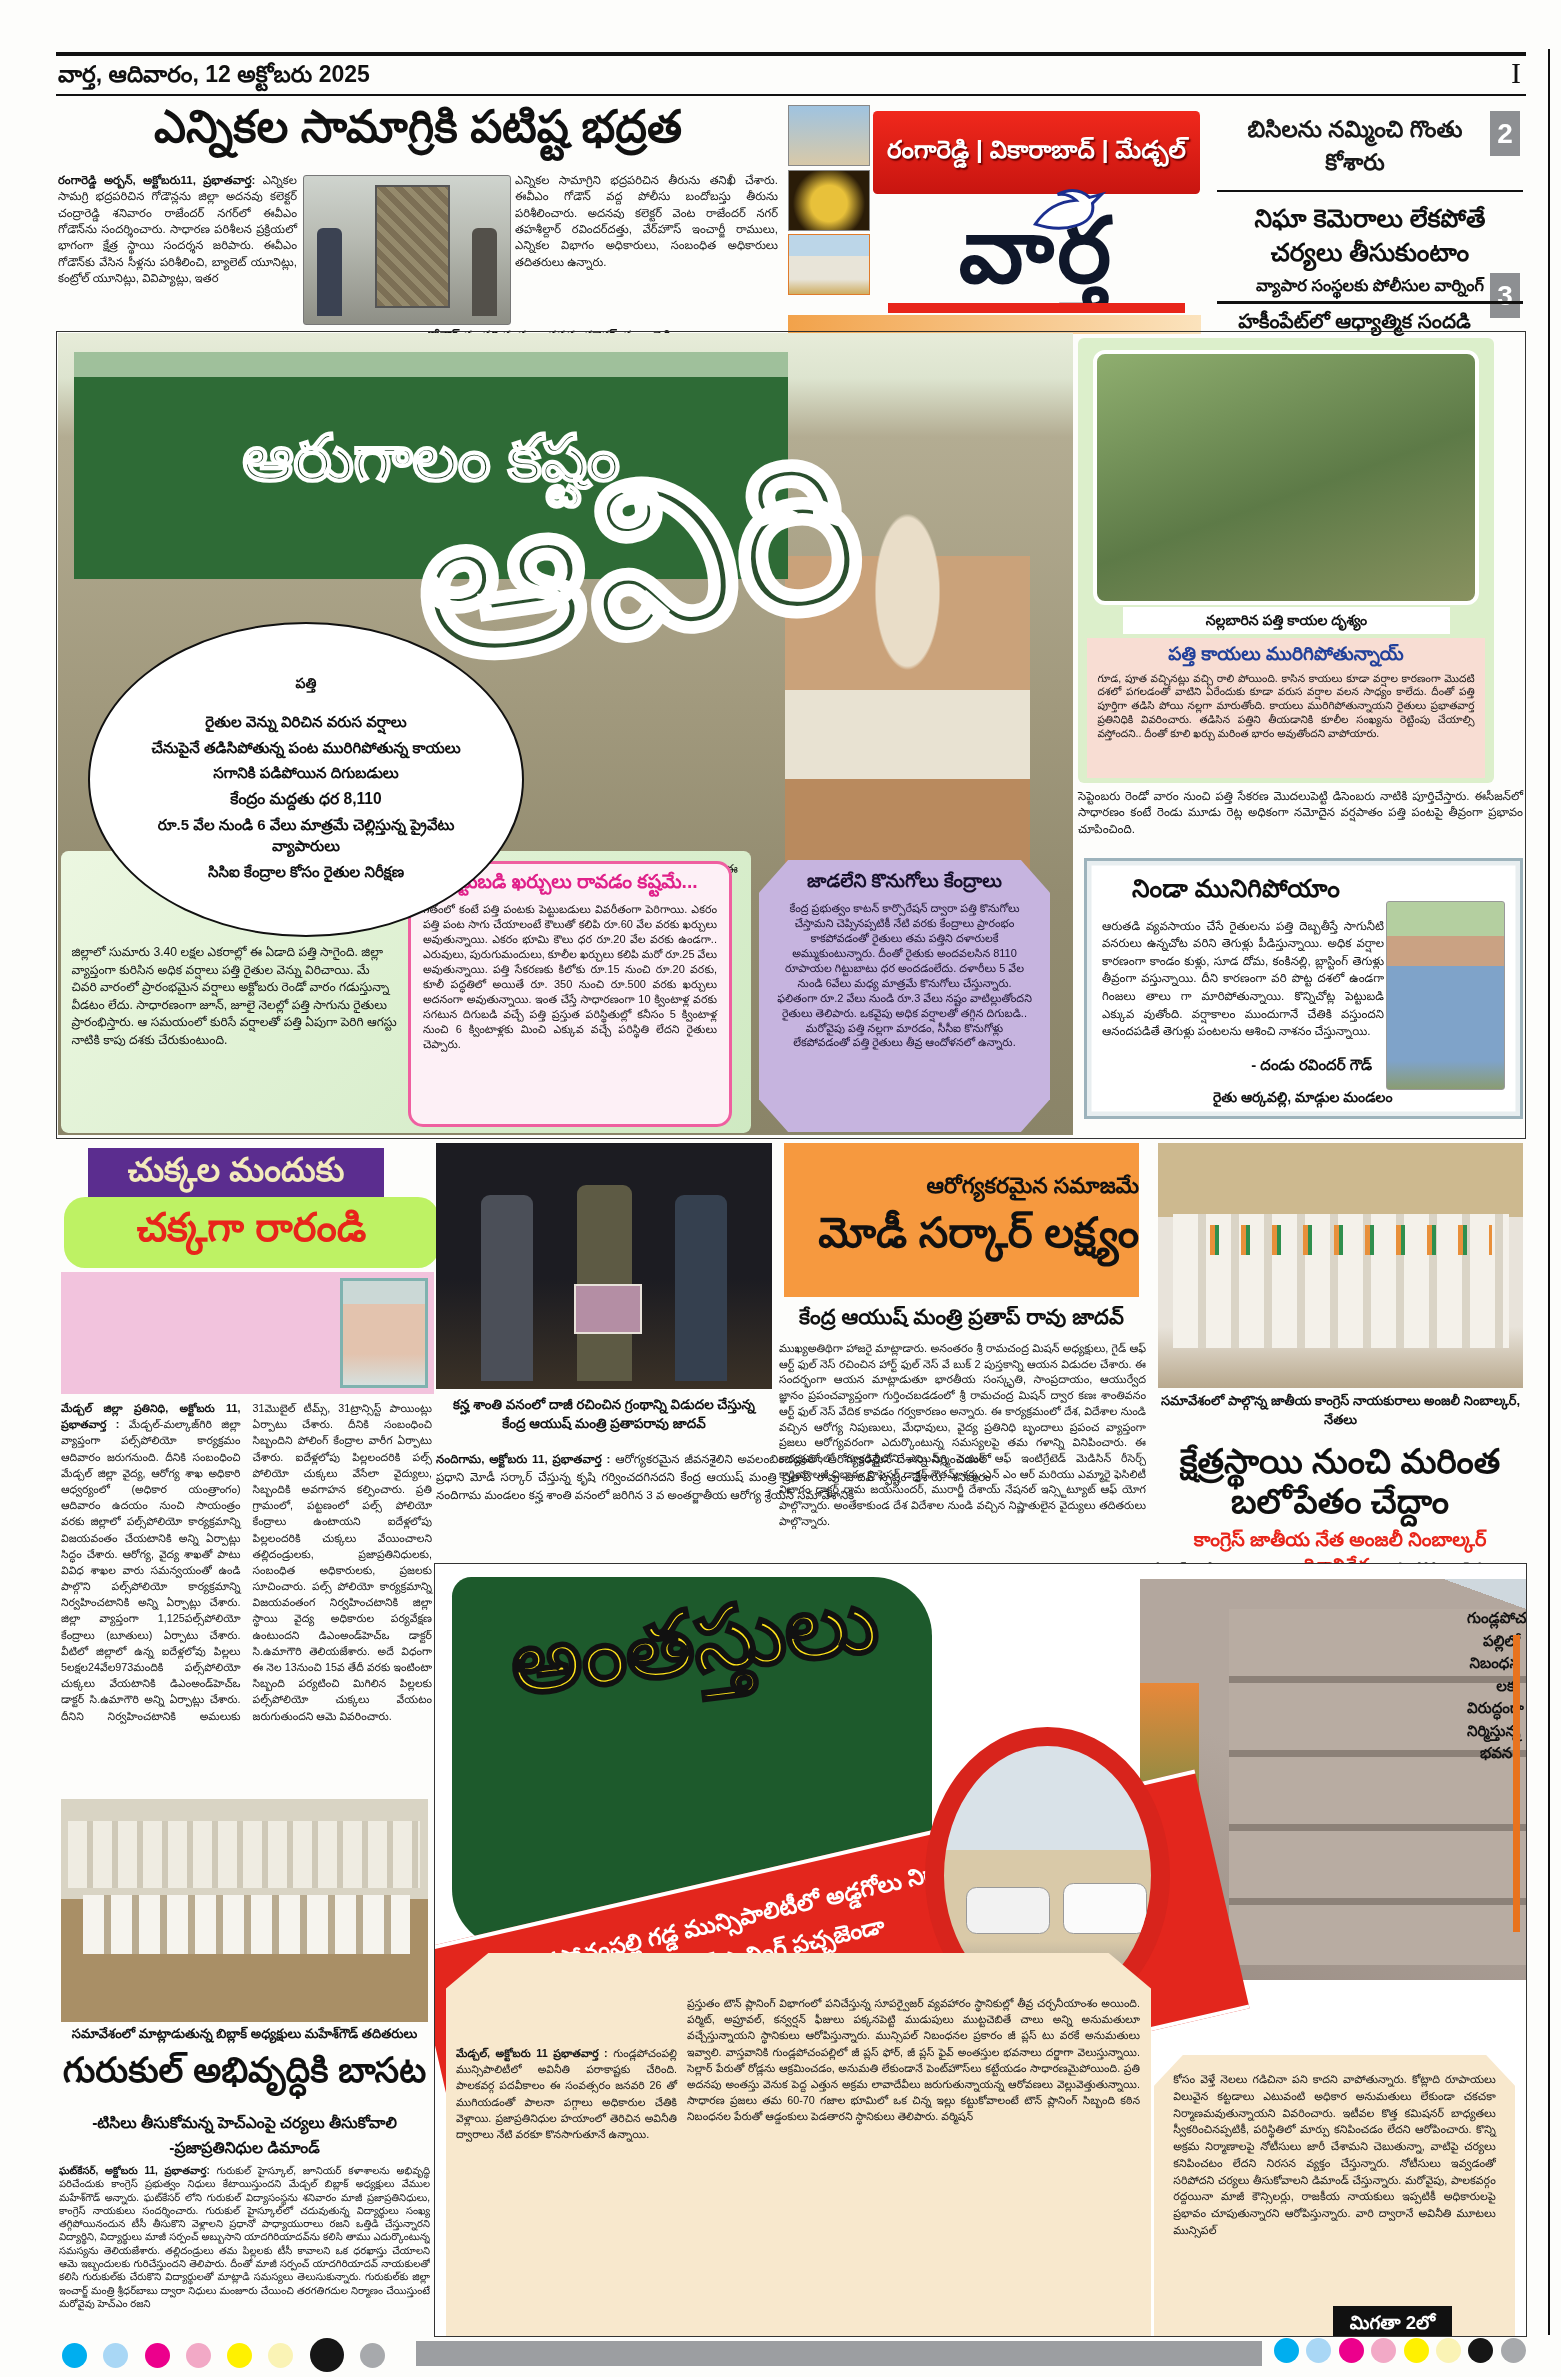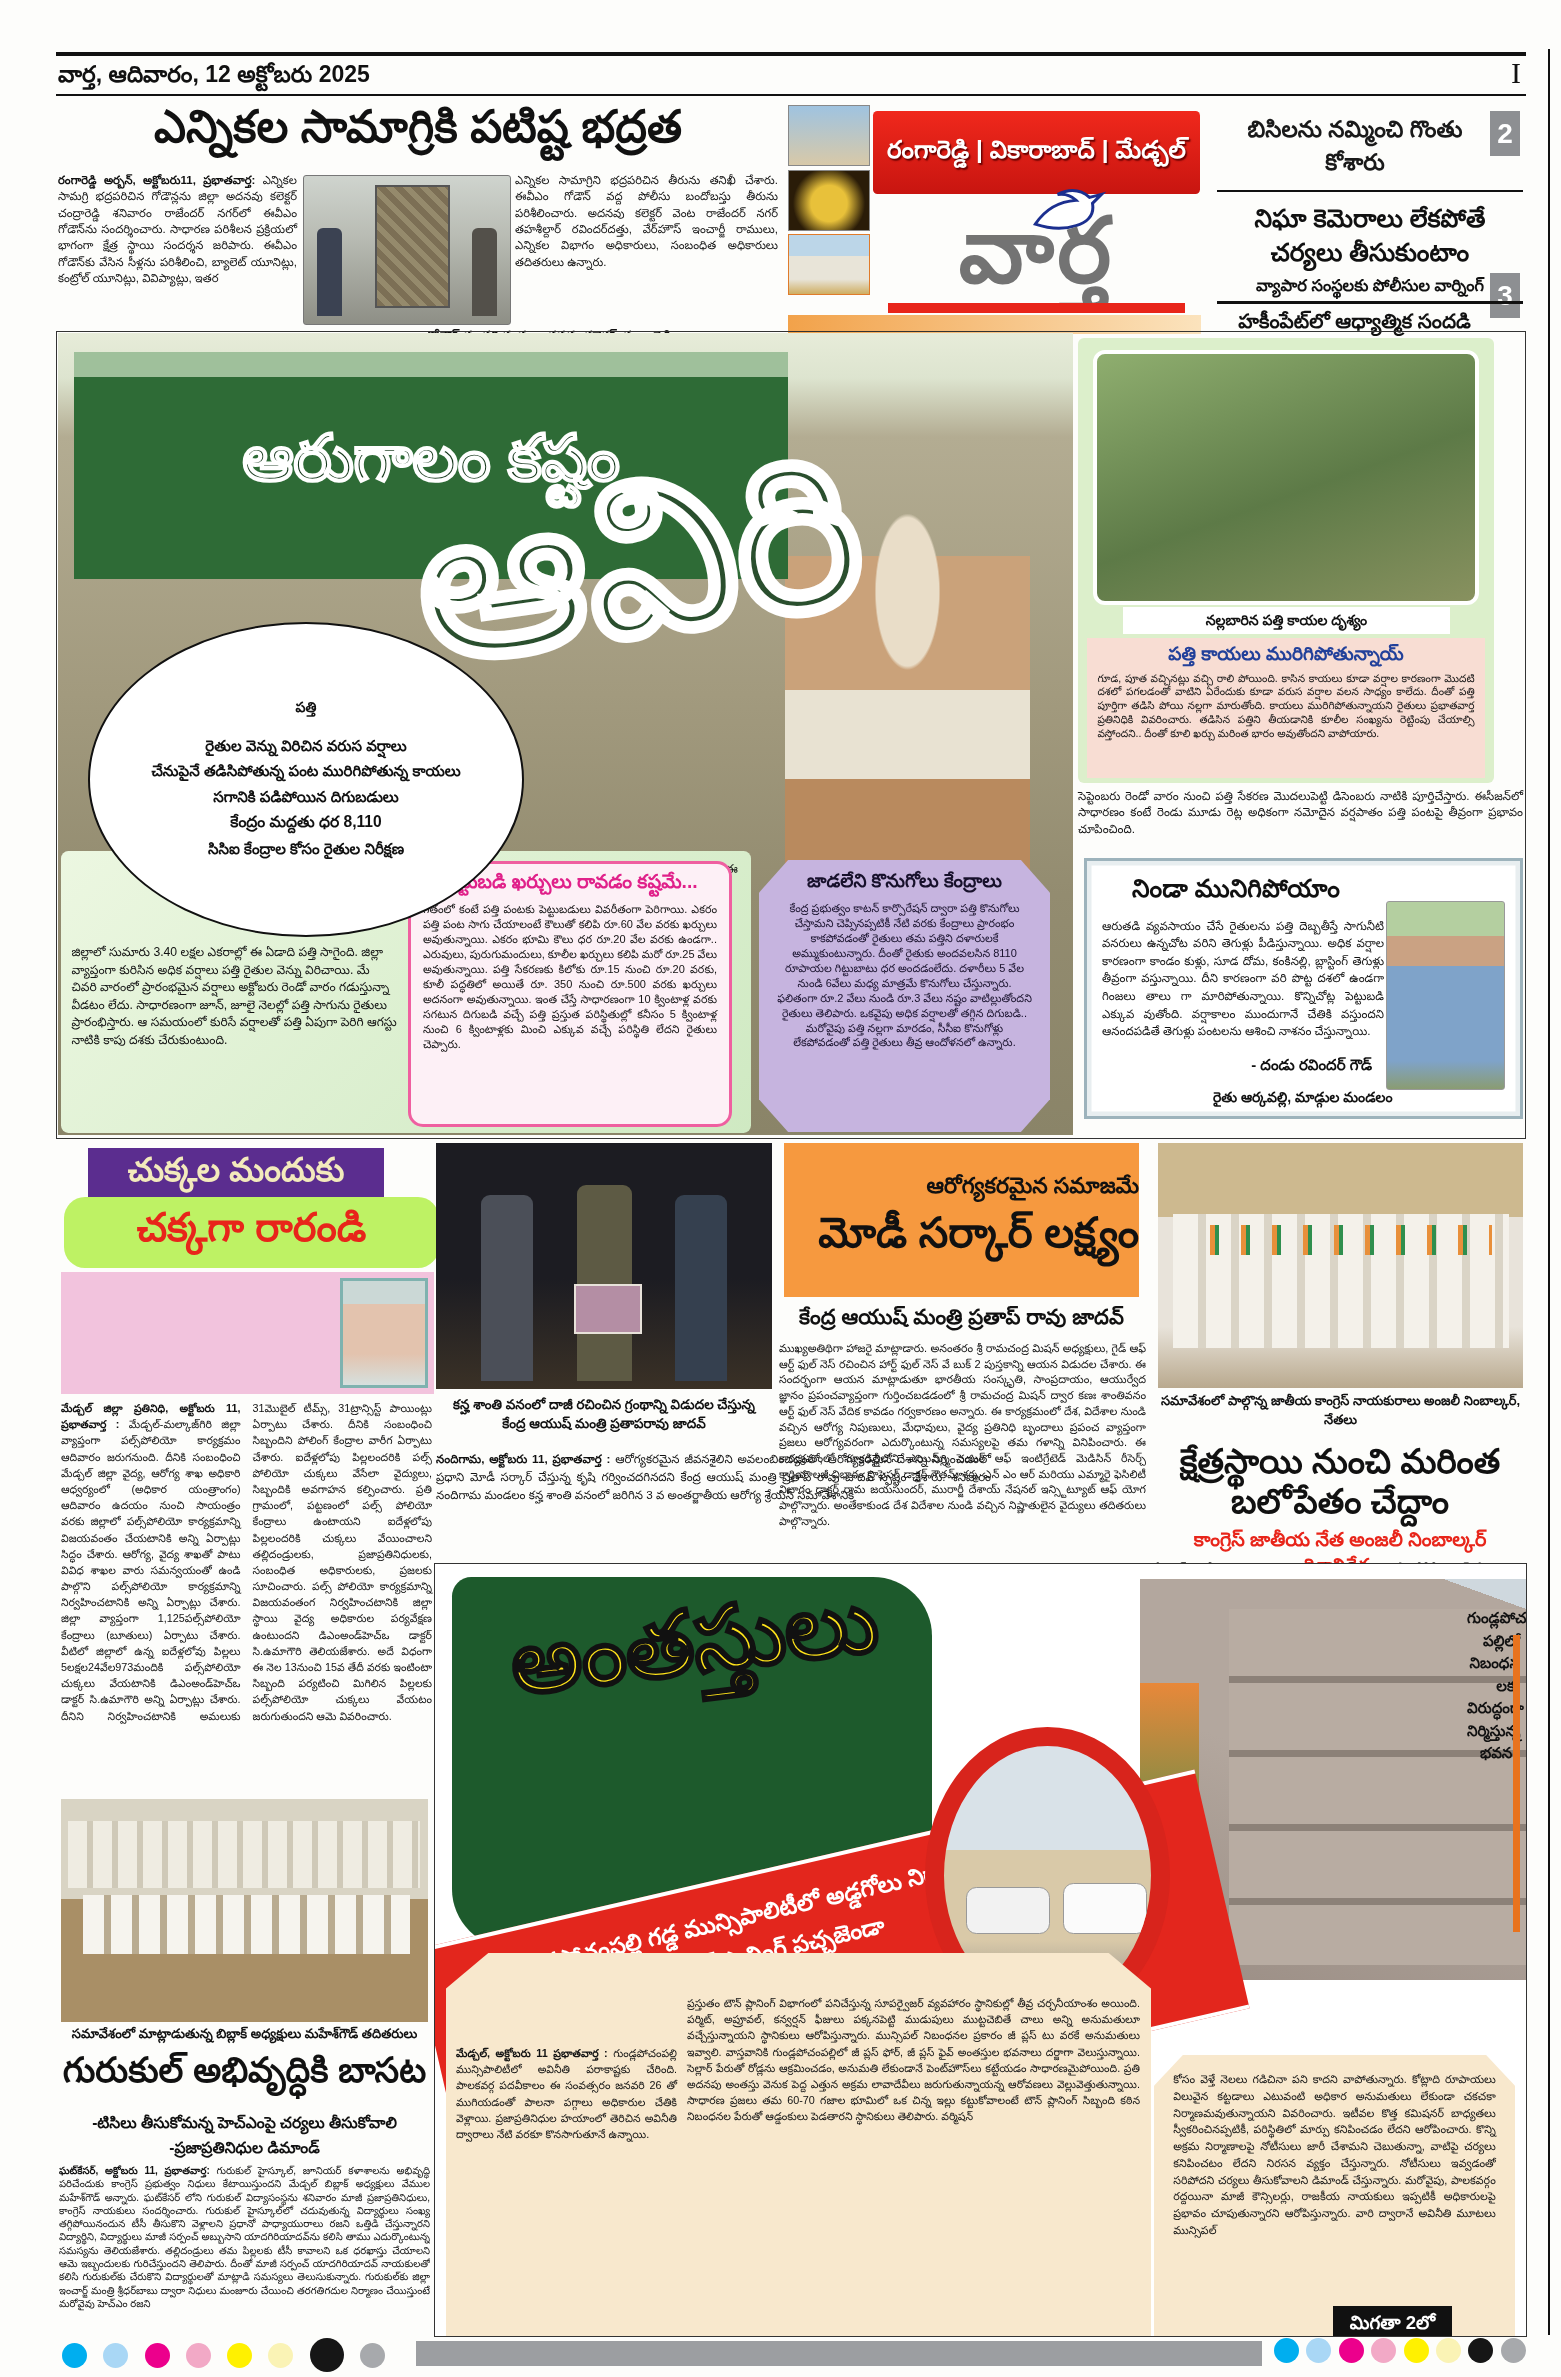--- a/index.html
+++ b/index.html
@@ -46,21 +46,21 @@
   <div style="width:80px;height:59px;background:linear-gradient(180deg,#9fc3e0,#d8c9a8);border:0.7px solid #888;margin-bottom:3.7px"></div>
   <div style="width:80px;height:59px;background:radial-gradient(circle at 50% 55%,#e8c13a 0 35%,#2a1c08 70%);border:0.7px solid #888;margin-bottom:3.7px"></div>
   <div style="width:80px;height:59px;background:linear-gradient(180deg,#bcd6e8 0 35%,#e8e4d8 35% 75%,#cfae62 100%);border:1.5px solid #e07b2a"></div>
 </div>
 <div class="abs" style="left:873px;top:111px;width:327px;height:83px;background:linear-gradient(180deg,#f0281c,#c81510);border-radius:4.5px;display:flex;align-items:center;justify-content:center">
   <span class="b" style="color:#fff;font-size:24.5px;text-shadow:1.5px 1.5px 1.5px #600">రంగారెడ్డి | వికారాబాద్ | మేడ్చల్</span>
 </div>
 <svg class="abs" style="left:1024px;top:187px" width="82" height="49" viewBox="0 0 110 66">
   <path d="M15 50 Q35 20 70 18 Q60 8 45 10 Q70 -2 88 14 L104 10 L92 22 Q96 44 70 52 Q45 60 15 50 Z" fill="#ffffff" stroke="#1b2f8f" stroke-width="4"></path>
 </svg>
-<div class="abs b ctr" style="left:873px;top:199px;width:327px;font-size:91px;color:#737373;letter-spacing:3px">వార్త</div>
+<div class="abs b ctr" style="left:873px;top:199px;width:327px;font-size:91px;color:#0f172a;letter-spacing:3px">వార్త</div>
 <div class="abs" style="left:888px;top:303px;width:297px;height:10.4px;background:#e8251a"></div>
 <div class="abs" style="left:788px;top:315px;width:413px;height:19.3px;background:linear-gradient(90deg,#f2a24a,#fbe3bd)"></div>
 
 <div class="abs b ctr" style="left:1225px;top:113px;width:260px;font-size:23px;line-height:1.45;color:#1a1a1a">బిసిలను నమ్మించి గొంతు కోశారు</div>
 <div class="abs b ctr" style="left:1490px;top:111px;width:30px;height:45px;background:#8d8f92;color:#fff;font-size:28px;line-height:45px">2</div>
 <div class="abs rule" style="left:1217px;top:190px;width:306px;height:2.2px"></div>
 <div class="abs b ctr" style="left:1221px;top:202px;width:298px;font-size:25px;line-height:1.35">నిఘా కెమెరాలు లేకపోతే చర్యలు తీసుకుంటాం</div>
 <div class="abs b ctr" style="left:1221px;top:276px;width:298px;font-size:16.3px">వ్యాపార సంస్థలకు పోలీసుల వార్నింగ్</div>
 <div class="abs b ctr" style="left:1490px;top:273px;width:30px;height:45px;background:#8d8f92;color:#fff;font-size:28px;line-height:45px">3</div>
 <div class="abs rule" style="left:1217px;top:301px;width:306px;height:3px"></div>
@@ -73,20 +73,21 @@
 <div class="abs" style="left:74px;top:352px;width:714px;height:227px;background:linear-gradient(180deg,#9fc09b 0 25px,#2e6b36 25px),linear-gradient(180deg,#35743b,#1f5128);display:flex;align-items:center;justify-content:center">
   <span class="b outline-green" style="font-size:64px">ఆరుగాలం కష్టం</span>
 </div>
 <div class="abs b" style="left:416px;top:453px;font-size:212px;color:#2a4f2e;-webkit-text-stroke:6px #ffffff;transform:rotate(-8deg);line-height:1">ఆవిరి</div>
 <div class="abs" style="left:88px;top:622px;width:436px;height:315px;background:#fff;border:2.2px solid #111;border-radius:50%;display:flex;flex-direction:column;align-items:center;justify-content:center;padding:9px 33px;box-sizing:border-box;z-index:4">
   <div class="b ctr" style="font-size:14px">పత్తి</div>
   <div class="b ctr" style="font-size:15px;margin-top:18px">రైతుల వెన్ను విరిచిన వరుస వర్షాలు</div>
   <div class="b ctr" style="font-size:15px;margin-top:4.5px">చేనుపైనే తడిసిపోతున్న పంట మురిగిపోతున్న కాయలు</div>
   <div class="b ctr" style="font-size:15px;margin-top:4.5px">సగానికి పడిపోయిన దిగుబడులు</div>
   <div class="b ctr" style="font-size:15.6px;margin-top:4.5px">కేంద్రం మద్దతు ధర 8,110</div>
+  <div class="b ctr" style="font-size:15px;margin-top:4.5px">రూ.5 వేల నుండి 6 వేలు మాత్రమే చెల్లిస్తున్న ప్రైవేటు వ్యాపారులు</div>
   <div class="b ctr" style="font-size:15px;margin-top:4.5px">సిసిఐ కేంద్రాల కోసం రైతుల నిరీక్షణ</div>
 </div>
 <div class="abs" style="left:61px;top:851px;width:690px;height:282px;background:linear-gradient(135deg,#ecf7e1,#cfe9c2);border-radius:7.4px;z-index:2;box-sizing:border-box;padding:10.4px;overflow:hidden">
   <div style="float:left;width:445px;height:83px"></div>
   <div style="float:right;width:343px;height:217px"></div>
   <span class="b" style="font-size:12.6px">రంగారెడ్డి అర్బన్, అక్టోబరు 11, ప్రభాతవార్త:</span>
   <span class="jus" style="font-size:12.2px;line-height:1.43"> ఈ ఏడాది పత్తి పంట సాగు రైతుల అంచనాలను తారుమారు చేసింది. దీంతో ఆరుగాలం కష్టించిన అన్నదాతలు నష్టాల ఊబిలో చిక్కుకున్నారు. జిల్లాలో సుమారు 3.40 లక్షల ఎకరాల్లో ఈ ఏడాది పత్తి సాగైంది. జిల్లా వ్యాప్తంగా కురిసిన అధిక వర్షాలు పత్తి రైతుల వెన్ను విరిచాయి. మే చివరి వారంలో ప్రారంభమైన వర్షాలు అక్టోబరు రెండో వారం గడుస్తున్నా వీడటం లేదు. సాధారణంగా జూన్, జూలై నెలల్లో పత్తి సాగును రైతులు ప్రారంభిస్తారు. ఆ సమయంలో కురిసే వర్షాలతో పత్తి ఏపుగా పెరిగి ఆగస్టు నాటికి కాపు దశకు చేరుకుంటుంది.</span>
 </div>
 <div class="abs" style="left:408px;top:861px;width:324px;height:266px;background:#fdf0f6;border:3.7px solid #ef5fa0;border-radius:15px;z-index:3;box-sizing:border-box;padding:7.4px 12px">
   <div class="b ctr" style="font-size:19.3px;color:#e0218a;margin-bottom:4.5px">పెట్టుబడి ఖర్చులు రావడం కష్టమే...</div>

